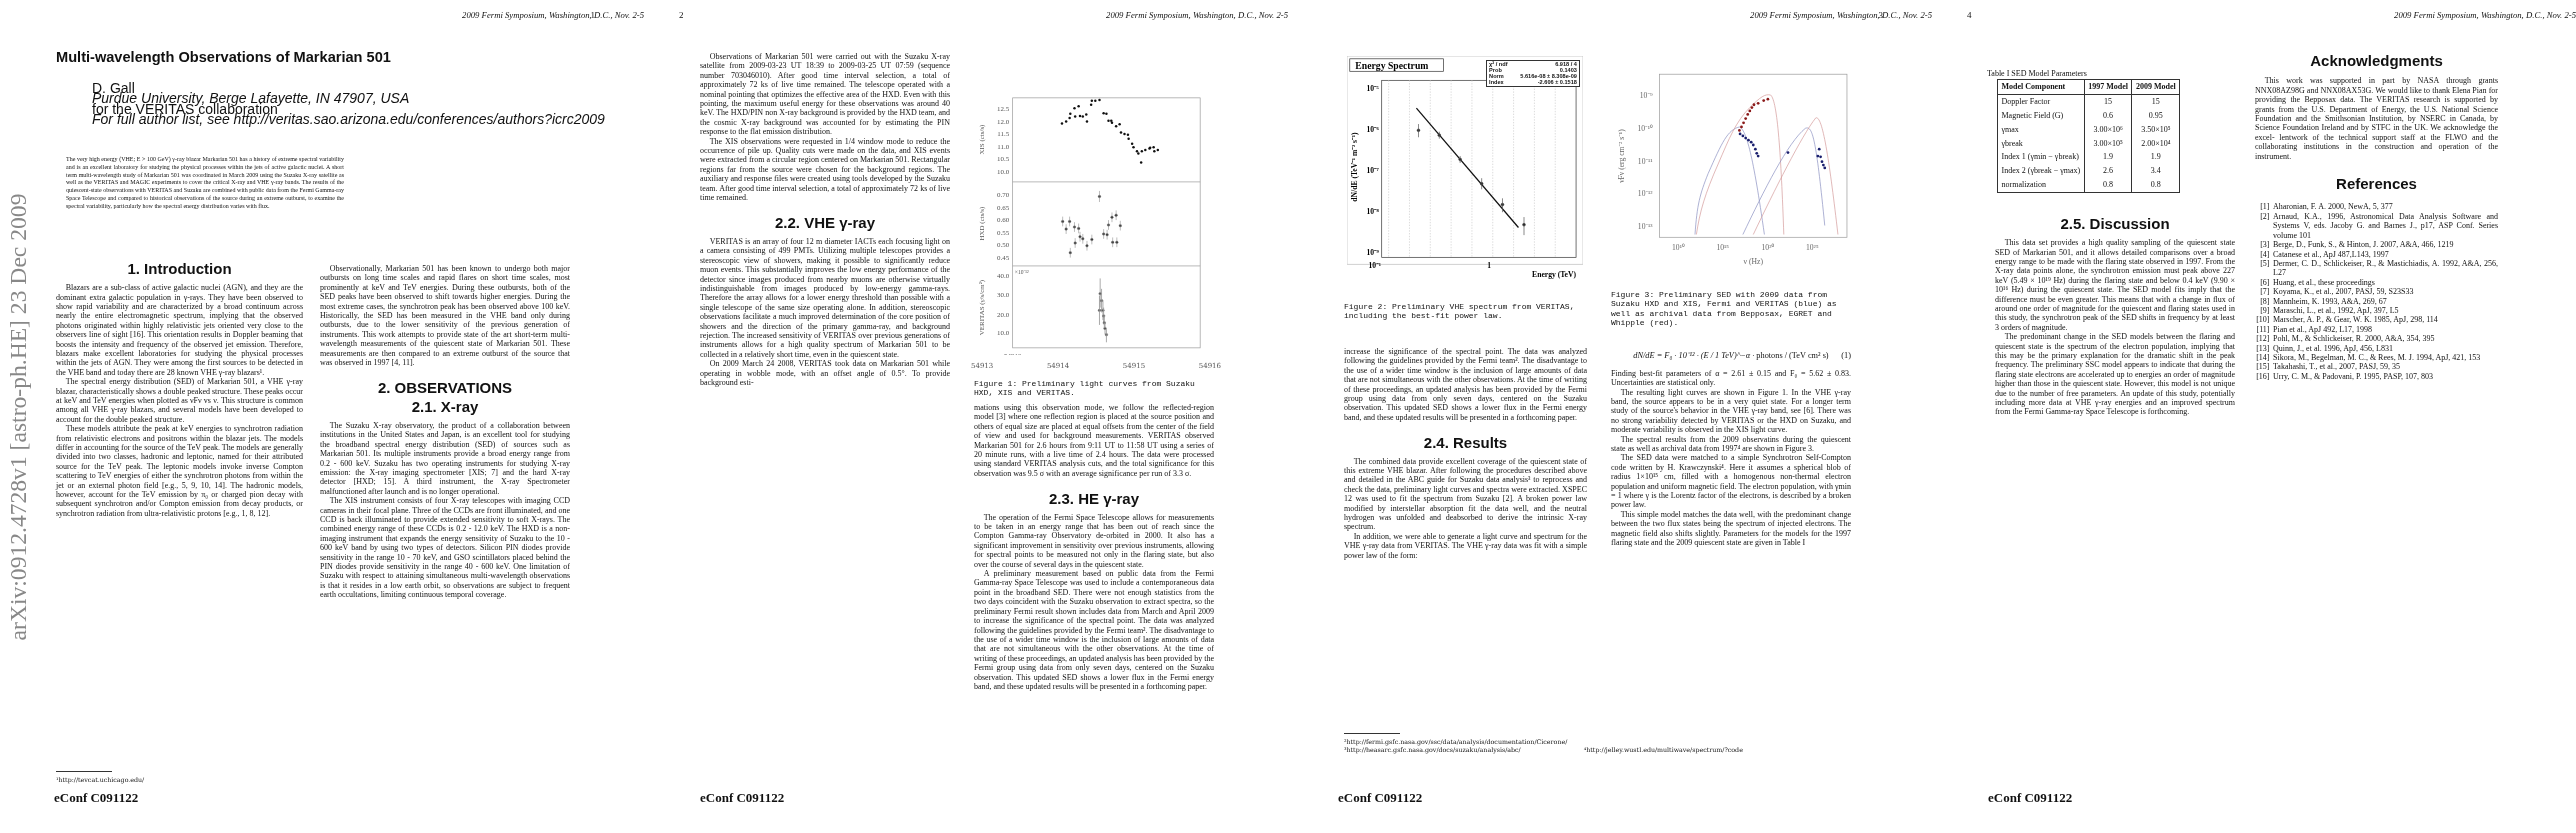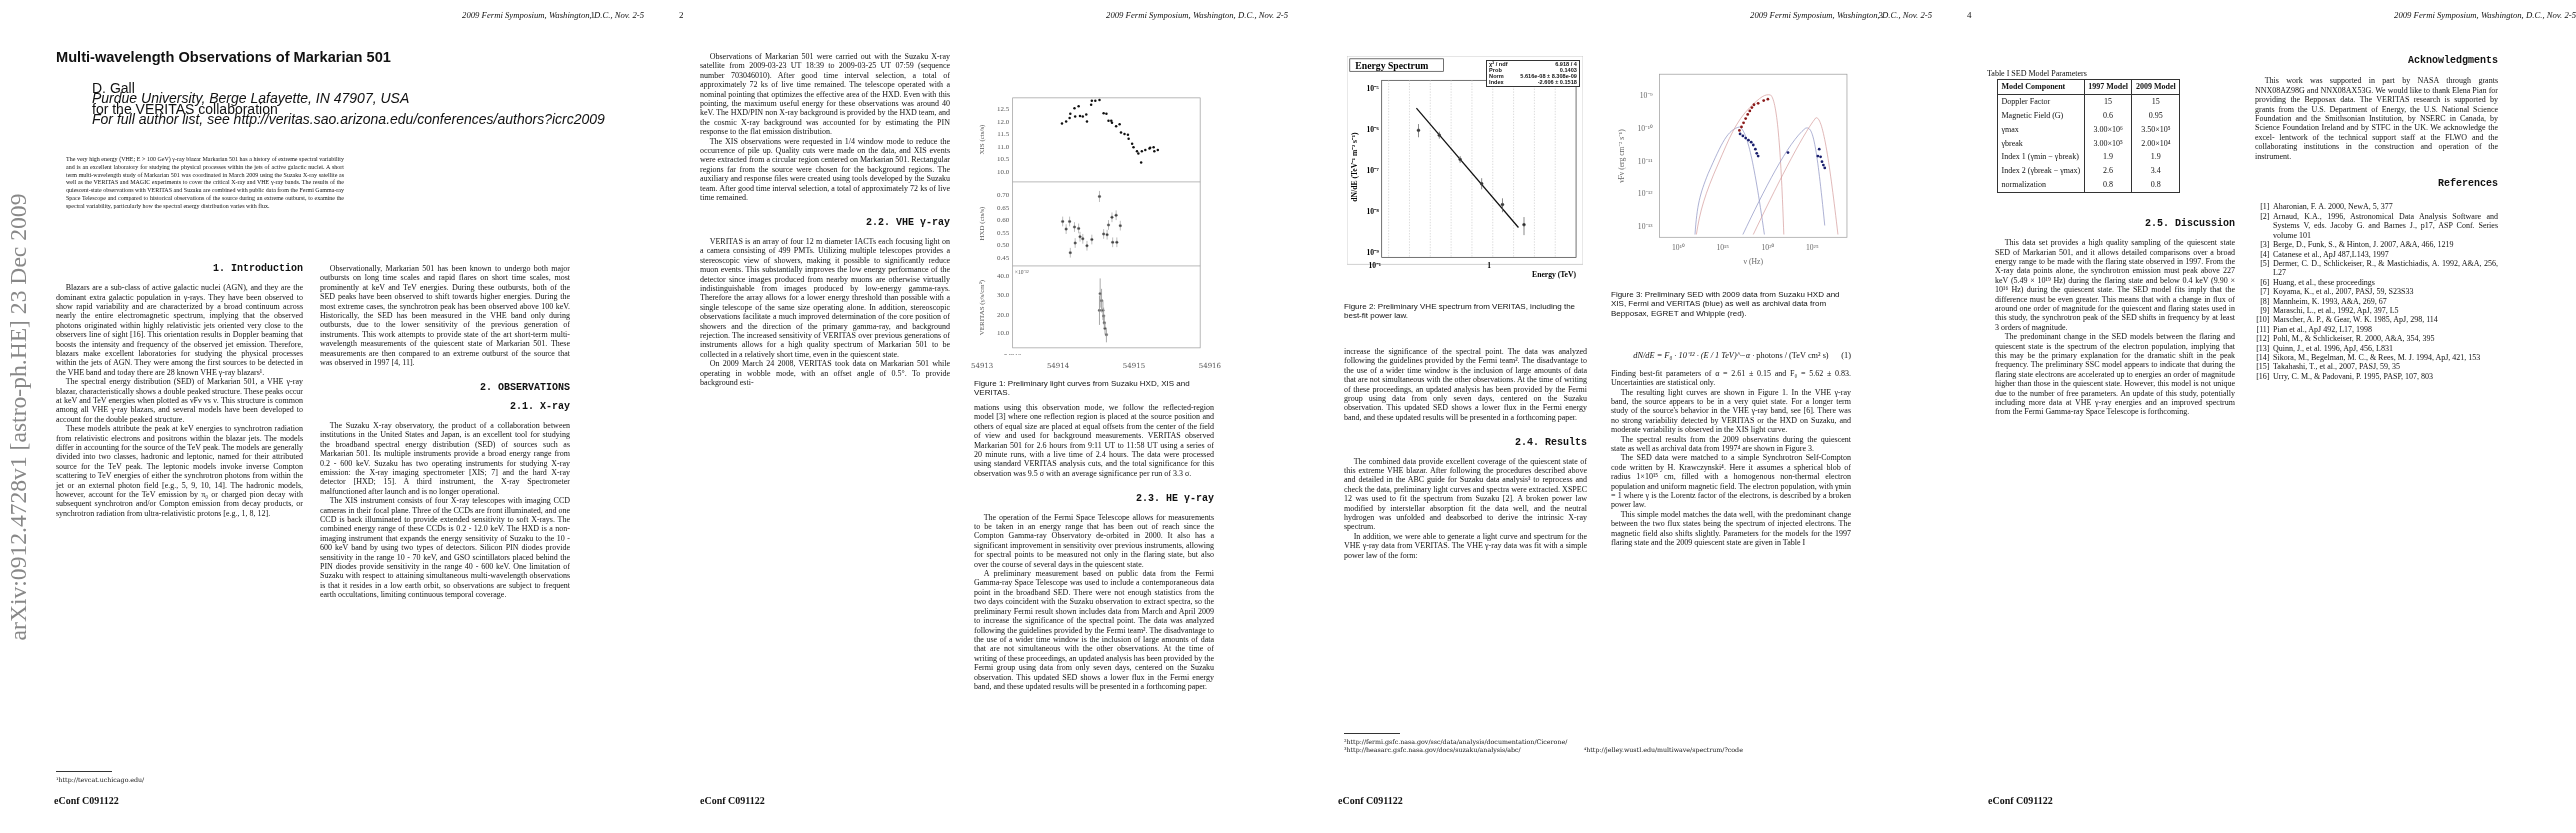--- a/index.html
+++ b/index.html
@@ -14,27 +14,27 @@
 .p2 .hdr .pn,.p4 .hdr .pn{left:35px}
 .arxiv{position:absolute;left:4.2px;top:104px;width:28px;height:625px}
 .arxiv span{position:absolute;left:50%;top:50%;transform:translate(-50%,-50%) rotate(-90deg);white-space:nowrap;font-family:"Liberation Serif",serif;font-size:23.6px;color:#888}
 .title{position:absolute;left:56px;top:49px;font-family:"Liberation Sans",sans-serif;font-weight:bold;font-size:14.6px}
 .author{position:absolute;left:92px;top:83px;font-family:"Liberation Sans",sans-serif;font-size:14px;line-height:10.4px}
 .author .i{font-style:italic}
 .abstract{position:absolute;left:66px;top:156px;width:278px;font-size:6px;line-height:7.8px;text-align:justify;font-family:"Liberation Serif",serif}
 .col{position:absolute;font-family:"Liberation Serif",serif;font-size:8px;line-height:9.4px;text-align:justify;hyphens:auto}
 .col p{text-indent:9.7px}
 .col p.ni{text-indent:0}
-.h2{font-family:Liberation Mono, monospace;font-weight:bold;font-size:10px;margin:15.3px 0 9.7px 0;text-align:right}
+.h2{font-family:Liberation Sans, sans-serif;font-weight:bold;font-size:15px;margin:15.3px 0 9.7px 0;text-align:center}
 .h2.first{margin-top:0}
 .fnline{width:56px;border-top:0.7px solid #333;margin:7px 0 4.2px 0}
 .fn{font-size:6.3px;line-height:7.6px;text-align:left}
-.econf{position:absolute;bottom:28px;font-family:"Liberation Serif",serif;font-weight:bold;font-size:10px}
+.econf{position:absolute;bottom:28px;font-family:"Liberation Serif",serif;font-weight:bold;font-size:13px}
 .p1 .econf{left:54px}.p2 .econf{left:56px}.p3 .econf{left:50px}.p4 .econf{left:56px}
-.caption{font-family:Liberation Sans, sans-serif;font-size:8px;line-height:9.4px}
+.caption{font-family:Liberation Mono, monospace;font-size:8px;line-height:9.4px}
 .fig{position:absolute}
 svg text{font-family:"Liberation Serif",serif}
 .eq{display:flex;align-items:center;justify-content:center;font-style:italic;font-size:8.3px;margin:7px 0 8.3px 0;position:relative}
 .eq .num{position:absolute;right:0;font-style:normal}
 table.sed{border-collapse:collapse;font-family:"Liberation Serif",serif;font-size:8px}
 table.sed th,table.sed td{border-left:0.7px solid #333;border-right:0.7px solid #333;padding:0.7px 3.5px;line-height:12.5px}
 table.sed th{border-top:0.7px solid #333;border-bottom:0.7px solid #333;font-weight:bold;text-align:left}
 table.sed td.c{text-align:center}
 table.sed tr:last-child td{border-bottom:0.7px solid #333}
 .tcap{font-family:"Liberation Serif",serif;font-size:8px;margin-bottom:1.4px}

